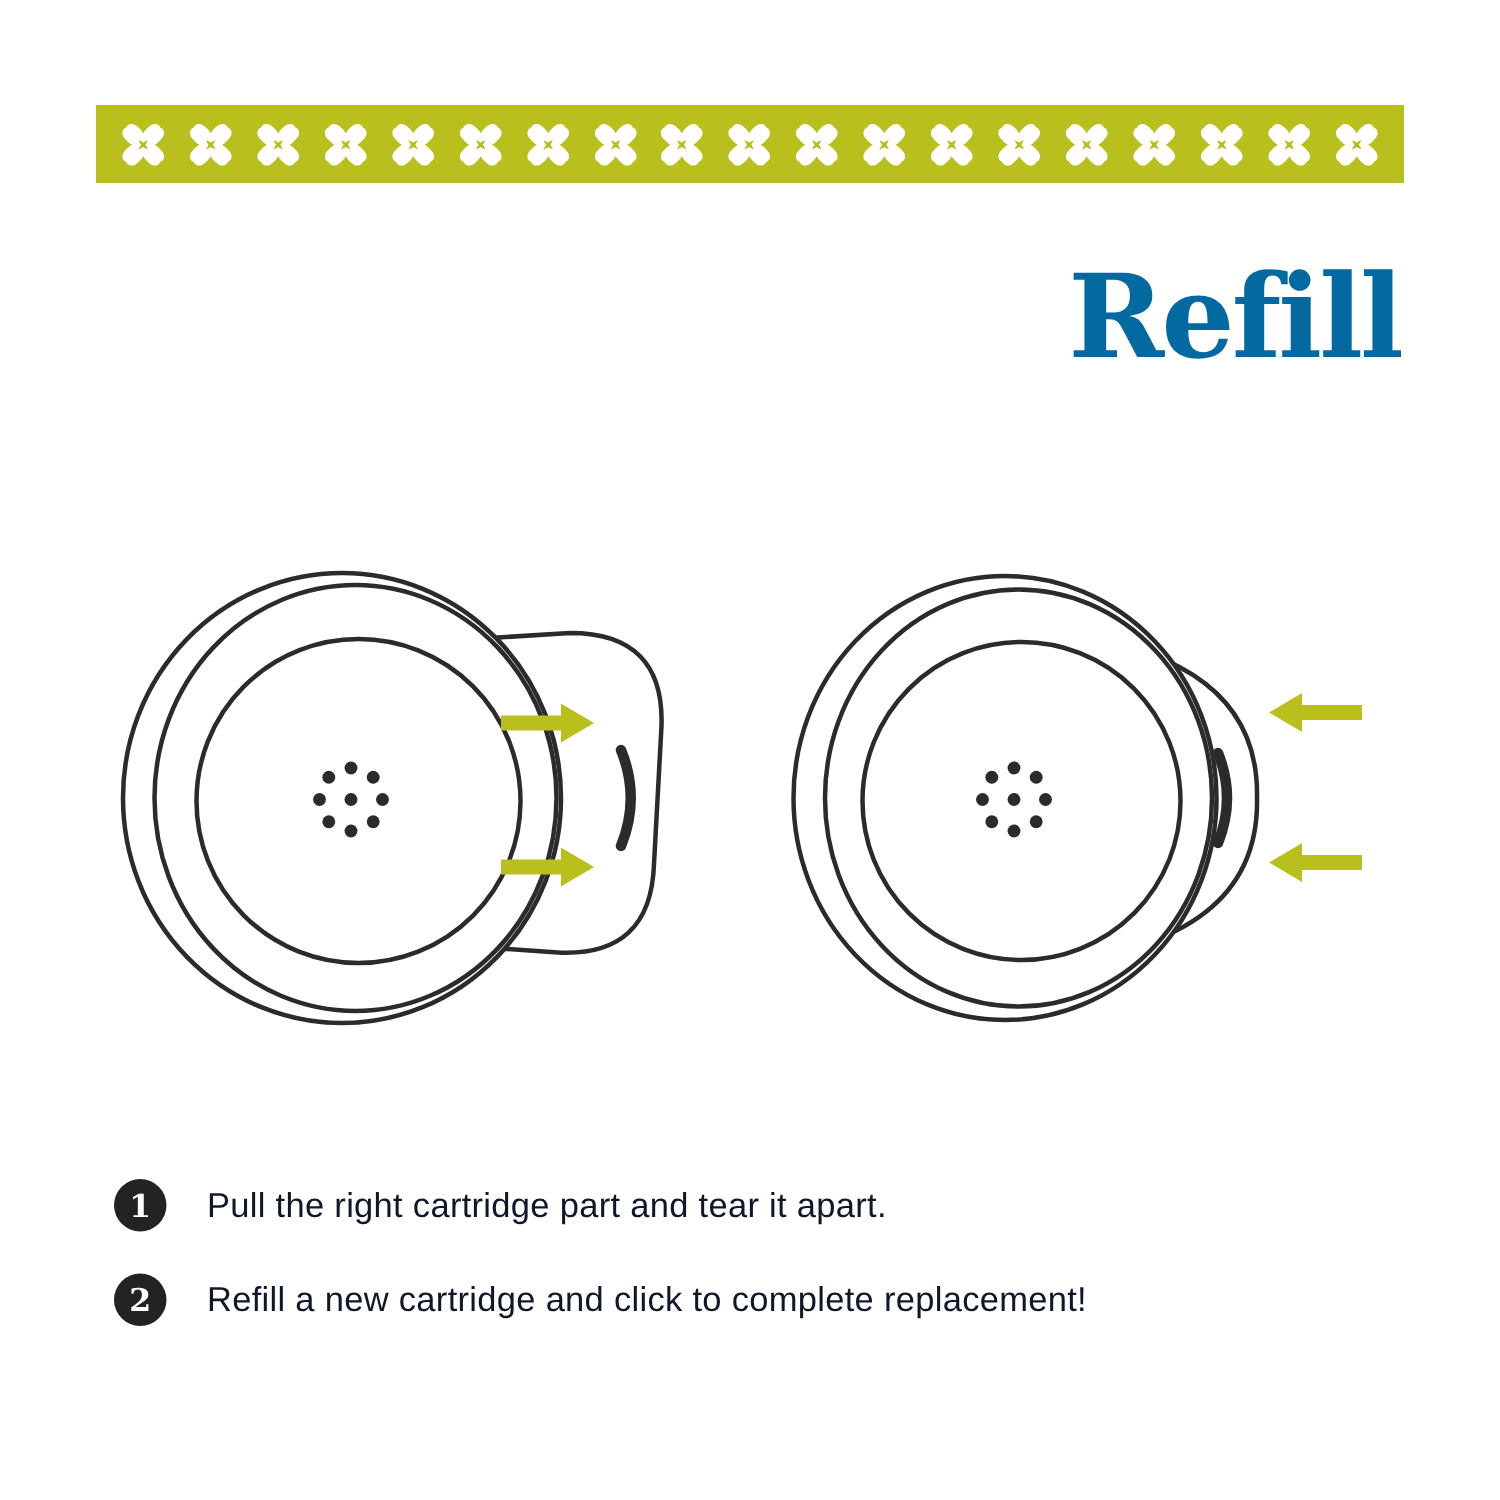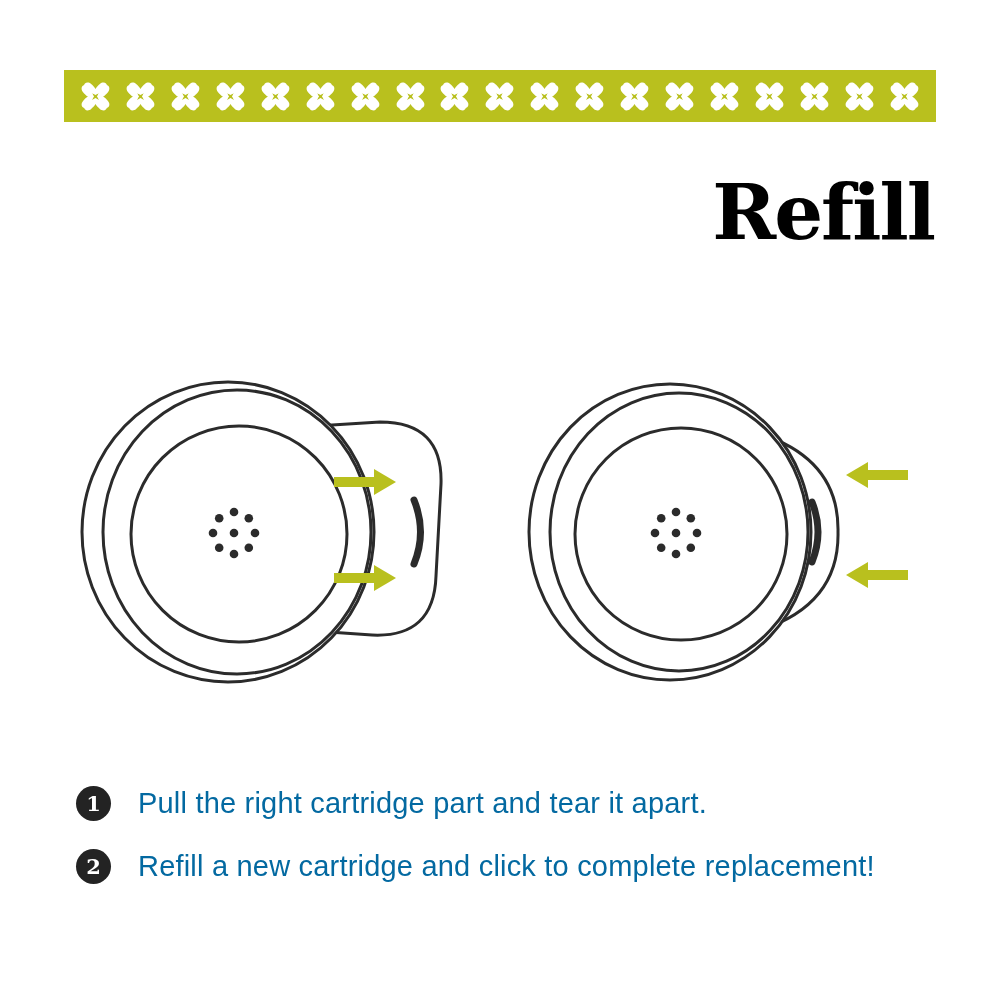--- a/index.html
+++ b/index.html
@@ -24,21 +24,21 @@
   .flower { width: 35px; height: 35px; display: block; flex: 0 0 auto; }
 
   .title {
     position: absolute;
     top: 174px; right: 66px;
     font-family: "DejaVu Serif", serif;
     font-weight: bold;
     font-size: 77px;
     line-height: 1;
     letter-spacing: -2px;
-    color: #000000;
+    color: #0369a1;
     text-align: center;
   }
 
   .devices {
     position: absolute;
     left: 0; top: 372px;
     width: 1000px; height: 340px;
   }
 
   .instructions {
@@ -54,22 +54,22 @@
     border-radius: 50%;
     background: #232323;
     color: #ffffff;
     display: flex; align-items: center; justify-content: center;
     font-family: "DejaVu Serif", serif;
     font-weight: bold;
     font-size: 21px;
     flex: 0 0 auto;
   }
   .instr-text {
-    font-size: 29px;
-    color: #0369a1;
+    font-size: 23px;
+    color: #0f172a;
     letter-spacing: 0.2px;
   }
 </style>
 </head>
 <body>
 
 <div class="page">
 
   <svg width="0" height="0" style="position:absolute" aria-hidden="true">
     <defs>

